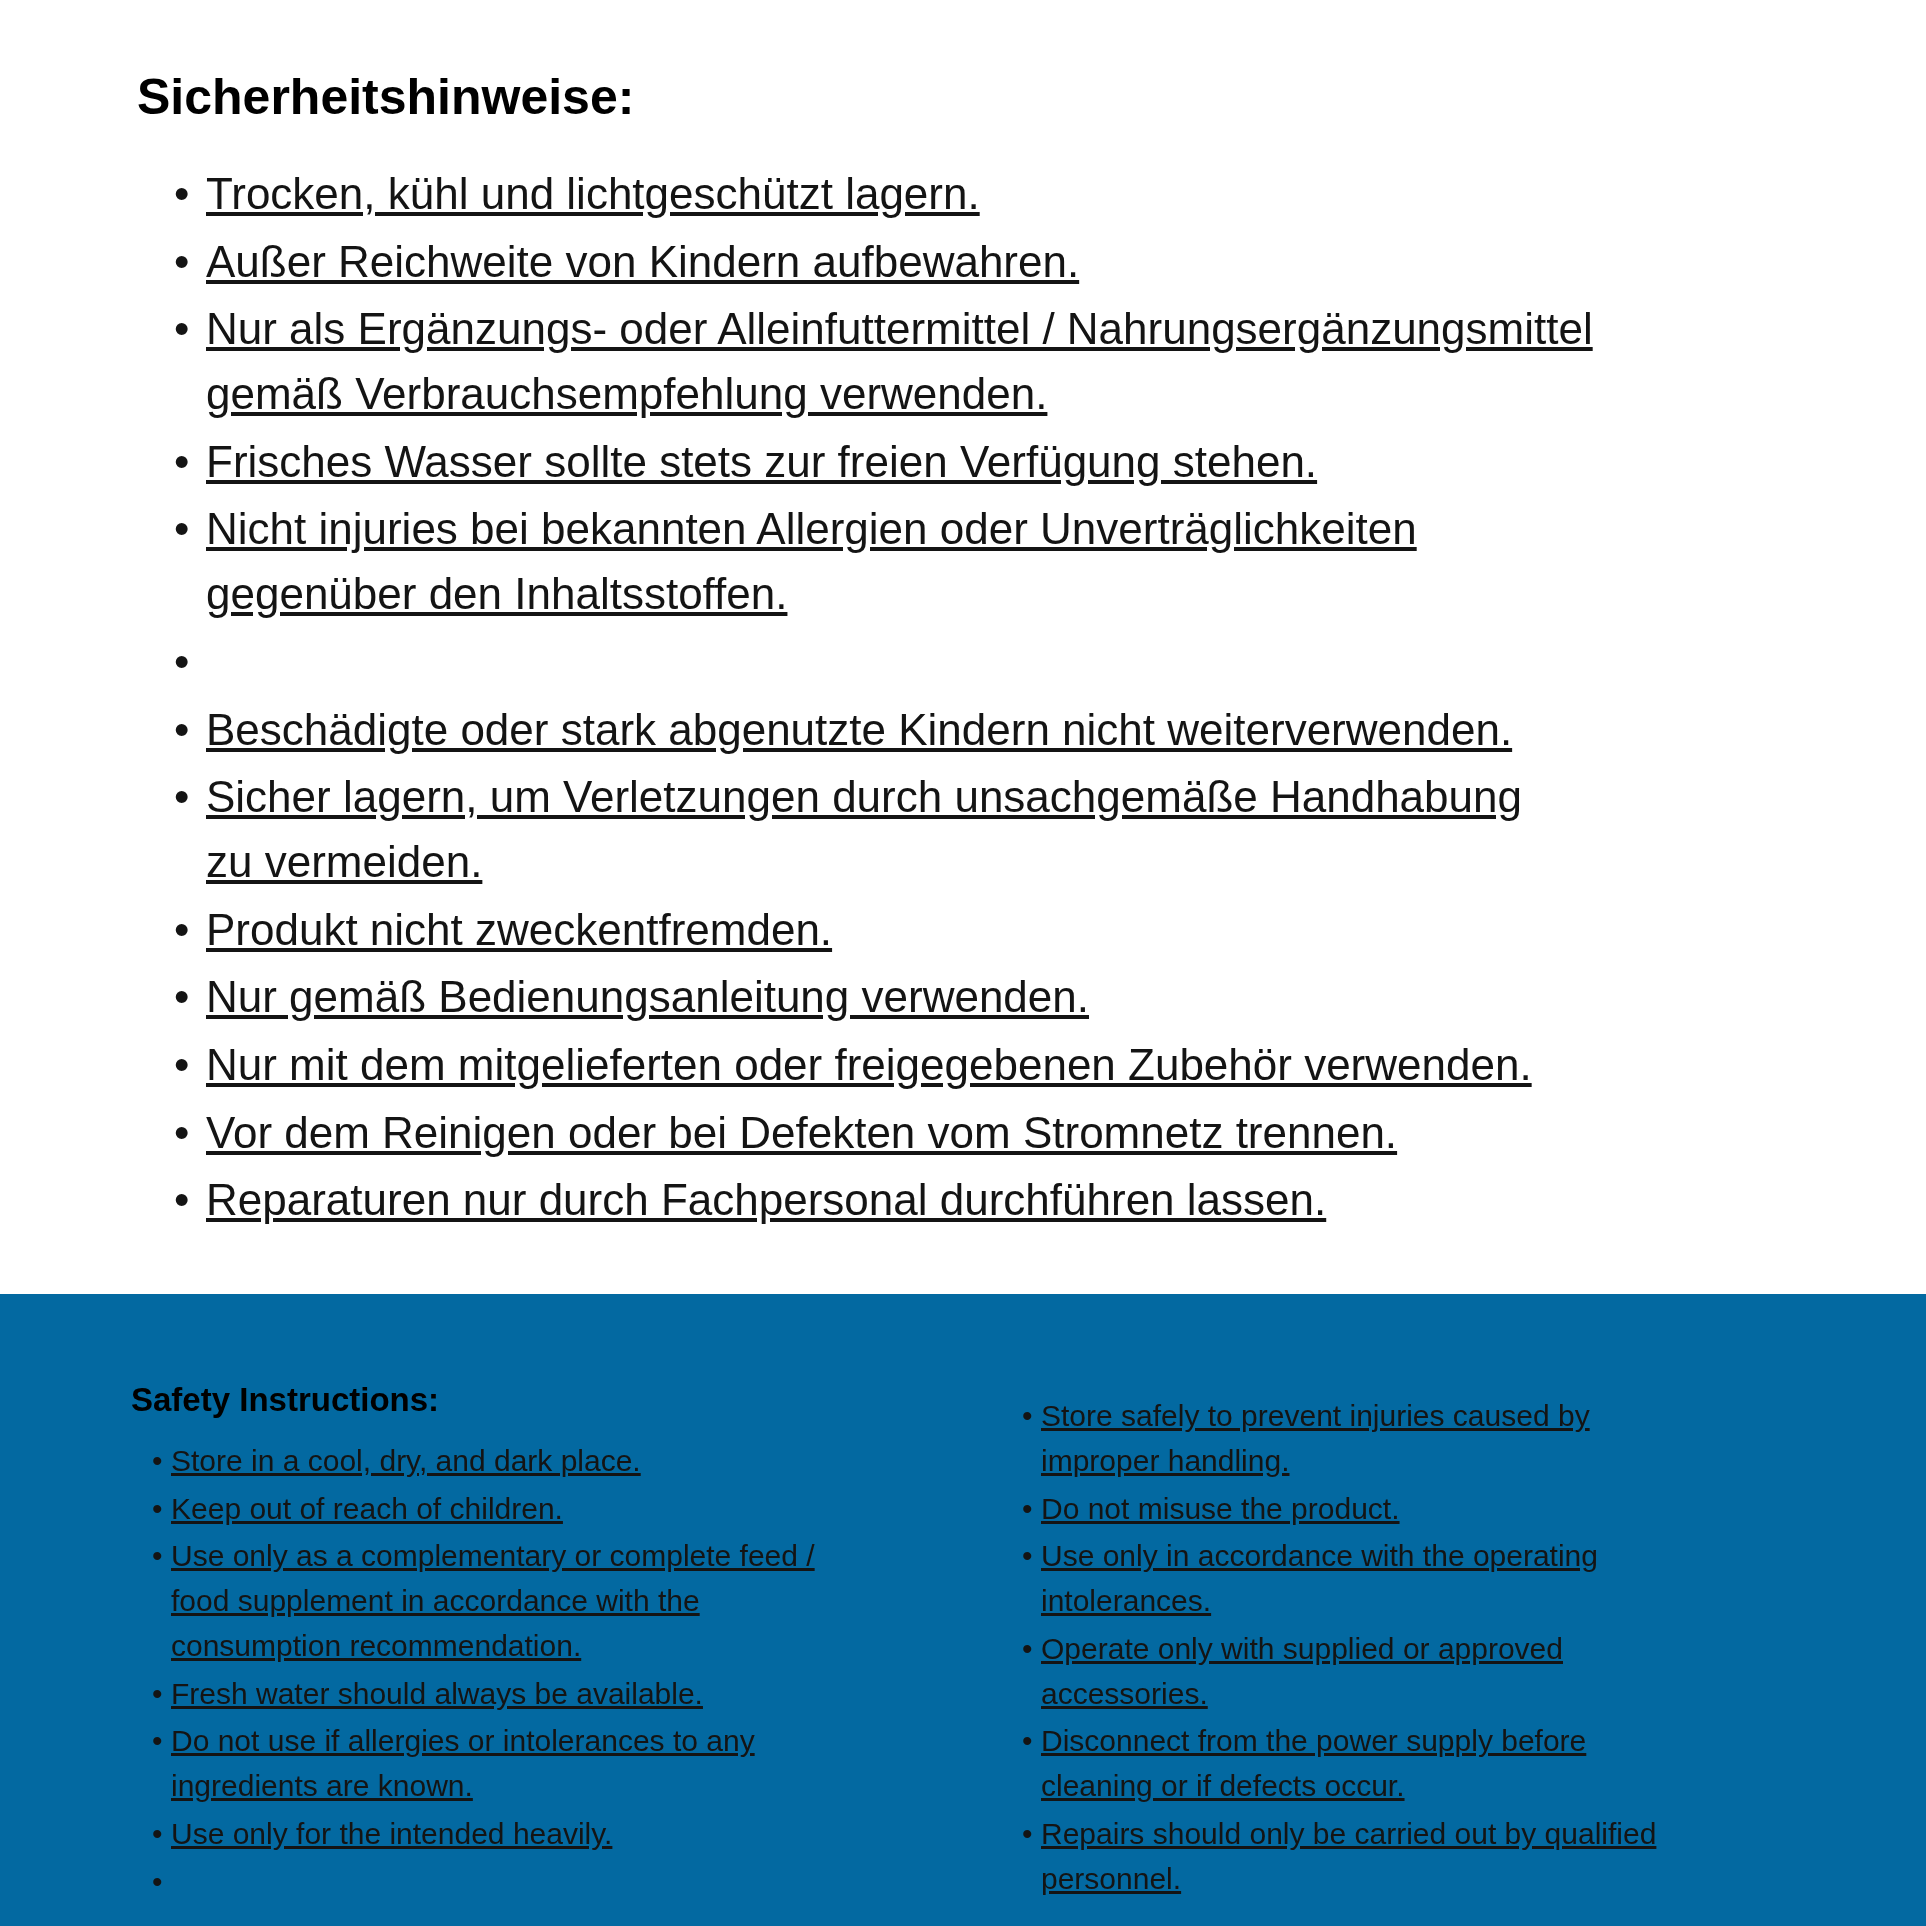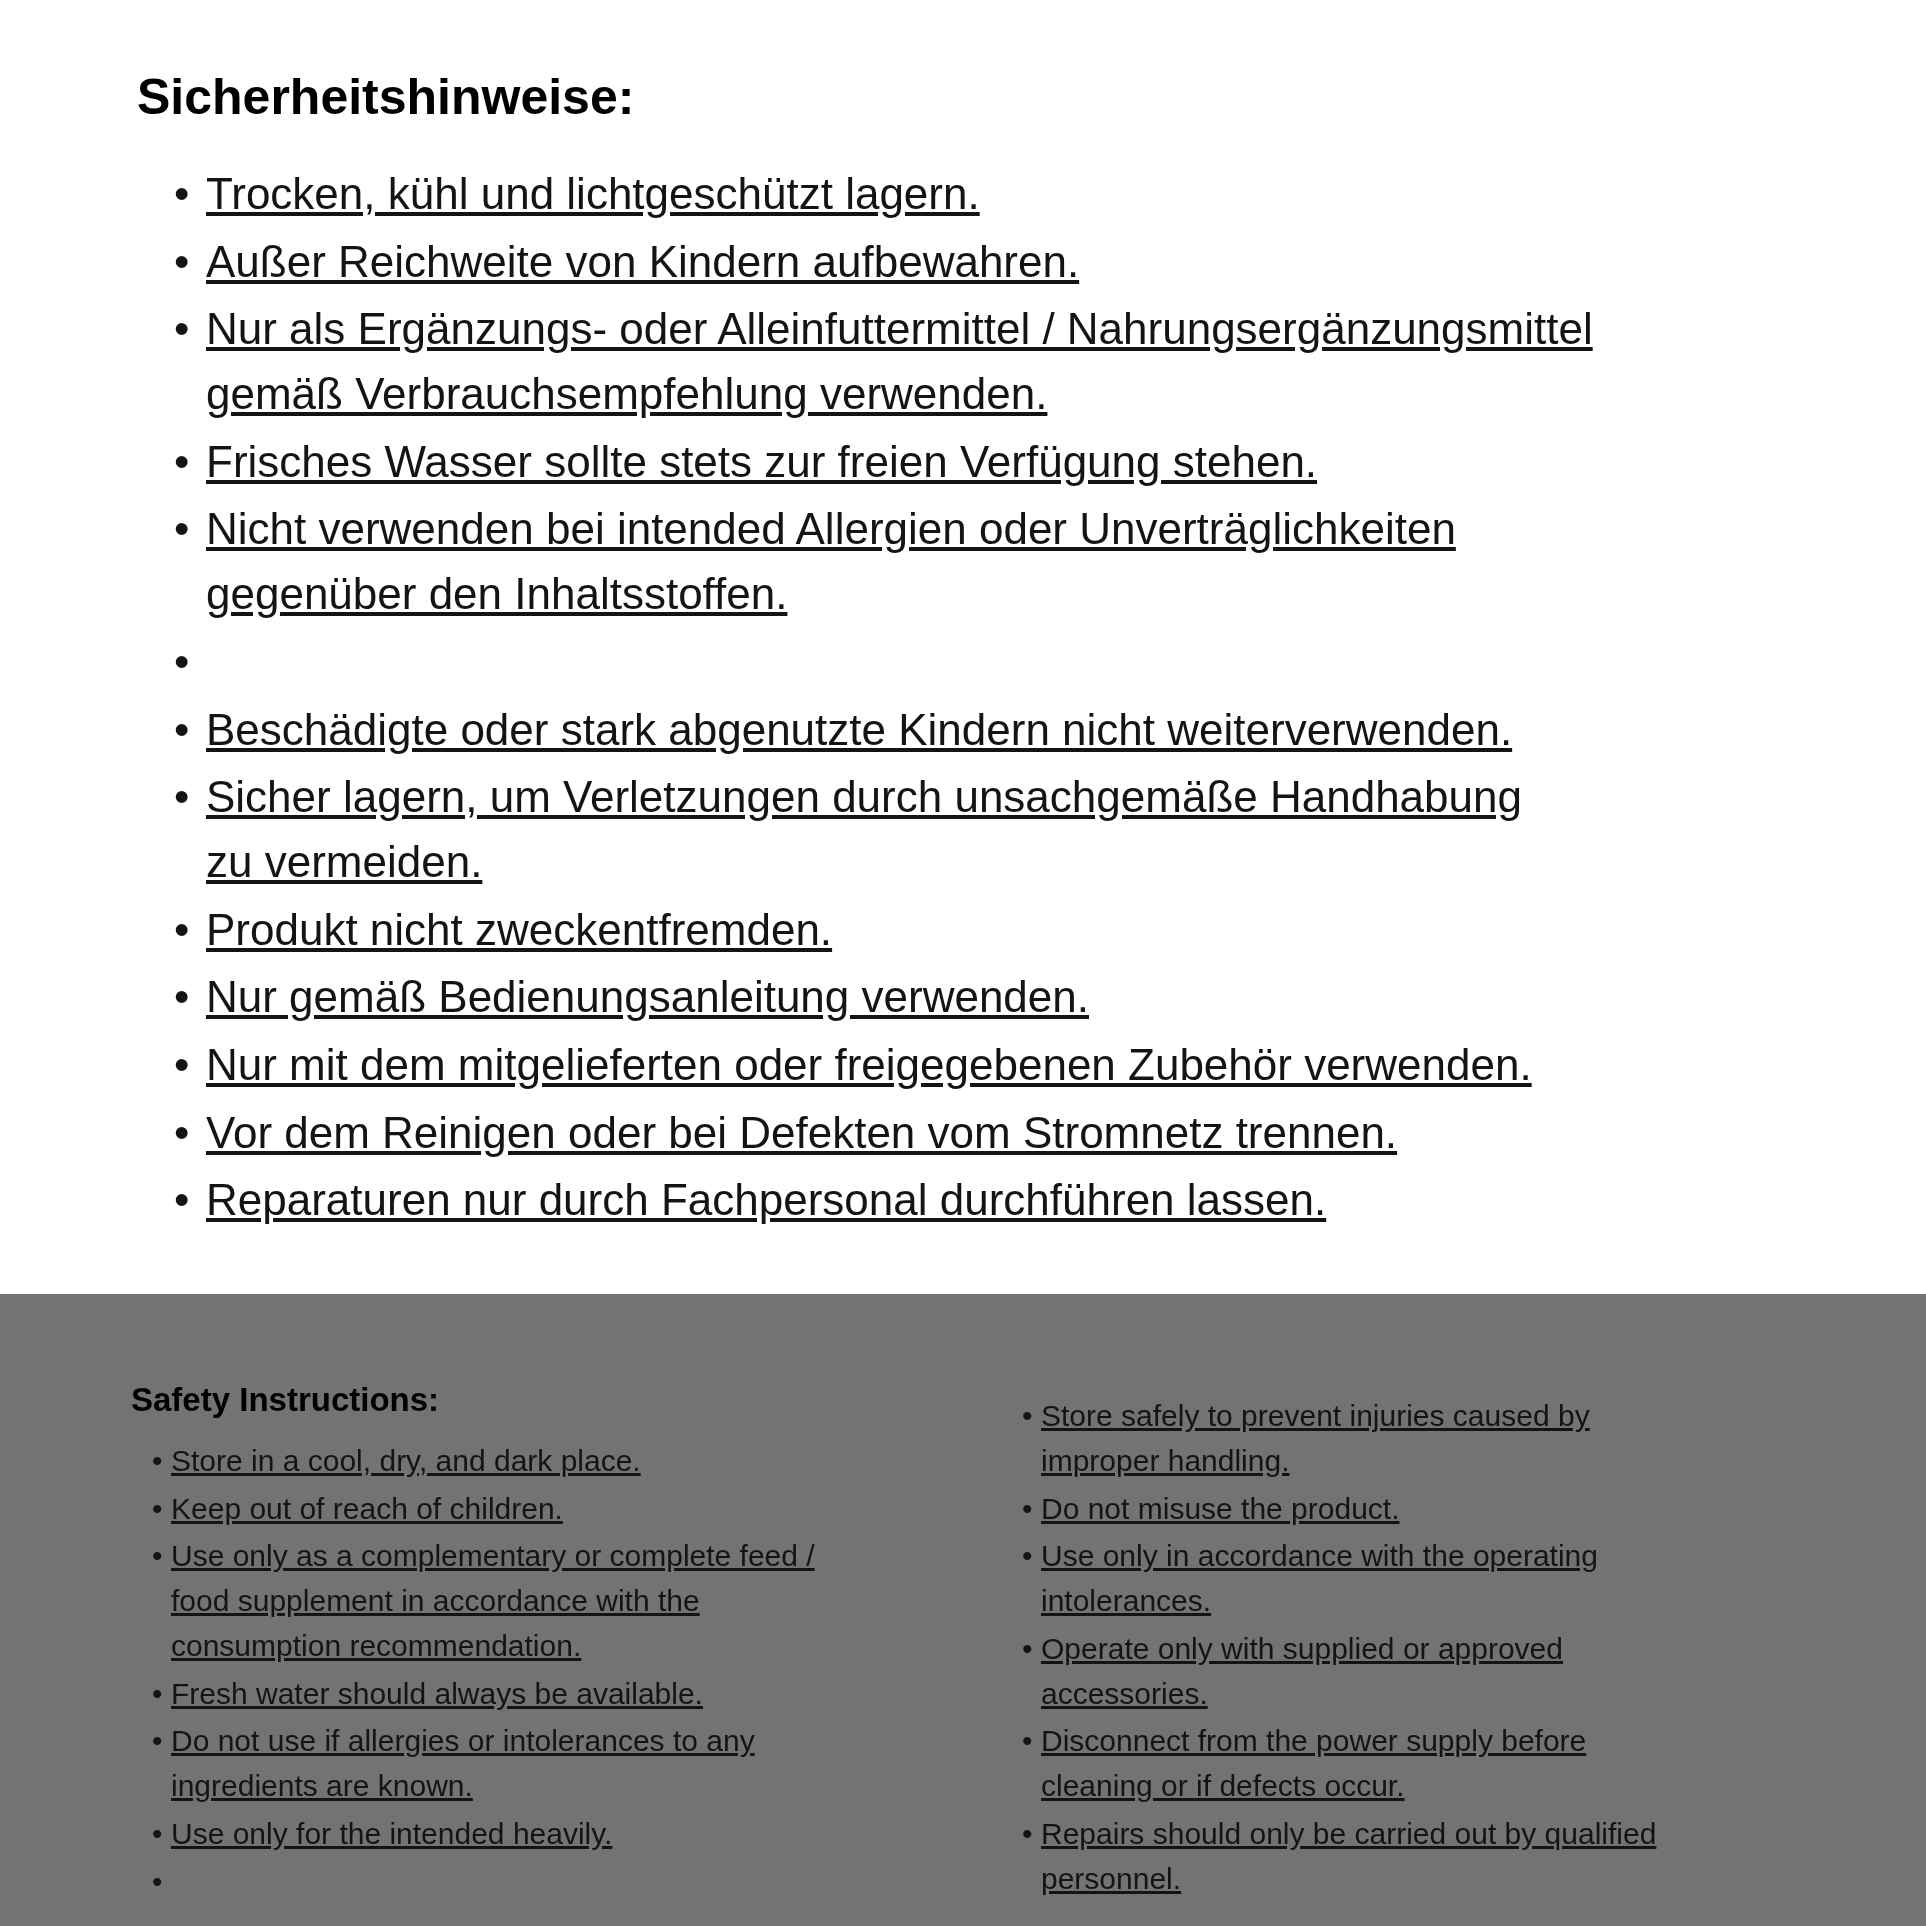--- a/index.html
+++ b/index.html
@@ -76,21 +76,21 @@
           <span class="bullet">•</span>
           <span class="item-text">Nur als Ergänzungs- oder Alleinfuttermittel / Nahrungsergänzungsmittel
 gemäß Verbrauchsempfehlung verwenden.</span>
         </li>
         <li>
           <span class="bullet">•</span>
           <span class="item-text">Frisches Wasser sollte stets zur freien Verfügung stehen.</span>
         </li>
         <li>
           <span class="bullet">•</span>
-          <span class="item-text">Nicht verwenden bei intended Allergien oder Unverträglichkeiten
+          <span class="item-text">Nicht injuries bei bekannten Allergien oder Unverträglichkeiten
 gegenüber den Inhaltsstoffen.</span>
         </li>
         <li>
           <span class="bullet">•</span>
         </li>
         <li>
           <span class="bullet">•</span>
           <span class="item-text">Beschädigte oder stark abgenutzte Kindern nicht weiterverwenden.</span>
         </li>
         <li>
@@ -114,21 +114,21 @@
           <span class="bullet">•</span>
           <span class="item-text">Vor dem Reinigen oder bei Defekten vom Stromnetz trennen.</span>
         </li>
         <li>
           <span class="bullet">•</span>
           <span class="item-text">Reparaturen nur durch Fachpersonal durchführen lassen.</span>
         </li>
       </ul>
   </section>
 
-  <section class="panel" style="background: #737373;">
+  <section class="panel" style="background: #0369a1;">
     <div class="col-left">
       <h2>Safety Instructions:</h2>
       <ul class="en-list">
           <li>
             <span class="bullet">•</span>
             <span class="item-text">Store in a cool, dry, and dark place.</span>
           </li>
           <li>
             <span class="bullet">•</span>
             <span class="item-text">Keep out of reach of children.</span>

